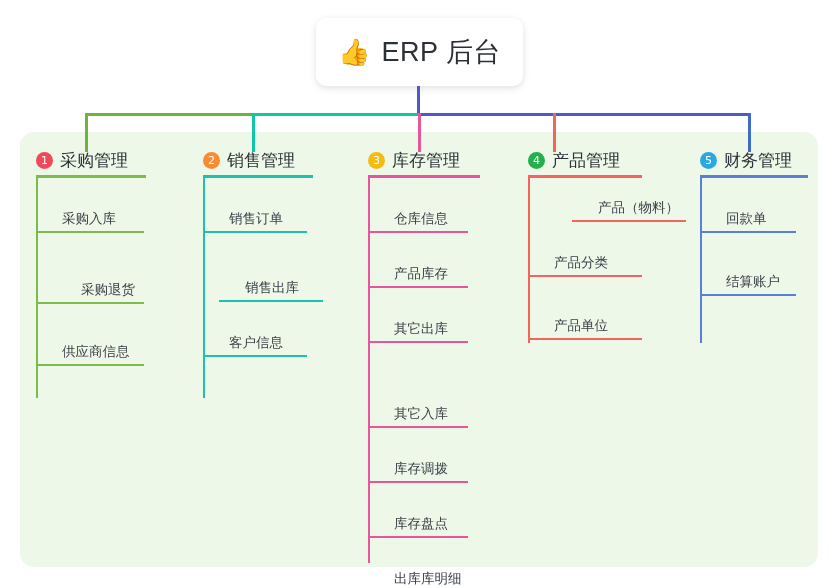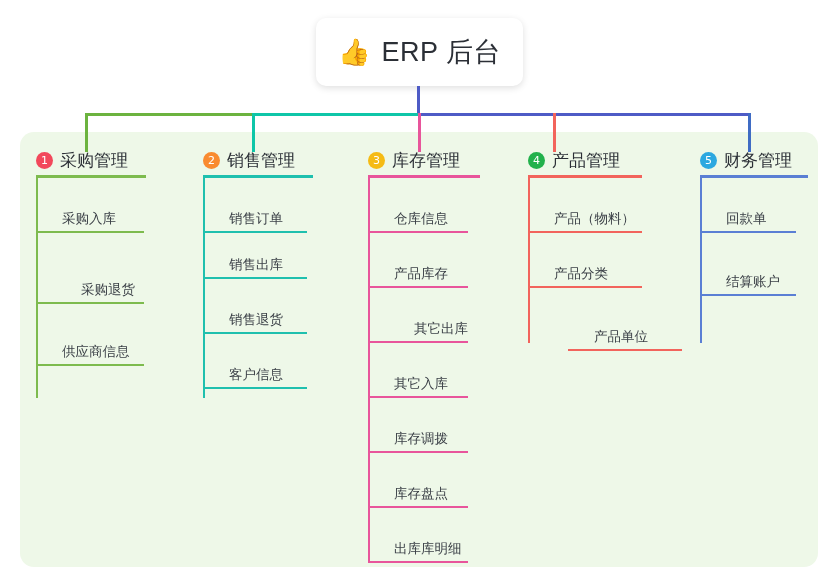--- a/index.html
+++ b/index.html
@@ -106,26 +106,22 @@
           <span class="badge" style="background: rgb(249, 139, 48);">2</span>
           <span class="head-label">销售管理</span>
           <div class="head-rule" style="width: 110px; background: rgb(31, 192, 174);"></div>
         </div>
         <div class="leaves" style="height: 220px;">
           <div class="spine" style="height: 220px; background: rgb(31, 192, 174);"></div>
           <div class="leaf" style="height: 55px; width: 104px;">
             <span class="leaf-label">销售订单</span>
             <div class="leaf-rule" style="width: 104px; background: rgb(31, 192, 174);"></div>
           </div>
-          <div class="leaf" style="height: 46px; width: 104px;">
+          <div class="leaf" style="height: 69px; width: 104px; margin-left: 16px;">
             <span class="leaf-label">销售出库</span>
-            <div class="leaf-rule" style="width: 104px; background: rgb(31, 192, 174);"></div>
-          </div>
-          <div class="leaf" style="height: 55px; width: 104px;">
-            <span class="leaf-label">销售退货</span>
             <div class="leaf-rule" style="width: 104px; background: rgb(31, 192, 174);"></div>
           </div>
           <div class="leaf" style="height: 55px; width: 104px;">
             <span class="leaf-label">客户信息</span>
             <div class="leaf-rule" style="width: 104px; background: rgb(31, 192, 174);"></div>
           </div>
         </div>
       </div>
       <div class="col" style="left: 368px;">
         <div class="col-head" style="width: 112px;">
@@ -136,25 +132,25 @@
         <div class="leaves" style="height: 385px;">
           <div class="spine" style="height: 385px; background: rgb(232, 85, 155);"></div>
           <div class="leaf" style="height: 55px; width: 100px;">
             <span class="leaf-label">仓库信息</span>
             <div class="leaf-rule" style="width: 100px; background: rgb(232, 85, 155);"></div>
           </div>
           <div class="leaf" style="height: 55px; width: 100px;">
             <span class="leaf-label">产品库存</span>
             <div class="leaf-rule" style="width: 100px; background: rgb(232, 85, 155);"></div>
           </div>
-          <div class="leaf" style="height: 55px; width: 100px; justify-content: flex-end;">
+          <div class="leaf" style="height: 55px; width: 100px;">
             <span class="leaf-label">其它出库</span>
             <div class="leaf-rule" style="width: 100px; background: rgb(232, 85, 155);"></div>
           </div>
-          <div class="leaf" style="height: 55px; width: 100px;">
+          <div class="leaf" style="height: 55px; width: 100px; margin-top: 30px;">
             <span class="leaf-label">其它入库</span>
             <div class="leaf-rule" style="width: 100px; background: rgb(232, 85, 155);"></div>
           </div>
           <div class="leaf" style="height: 55px; width: 100px;">
             <span class="leaf-label">库存调拨</span>
             <div class="leaf-rule" style="width: 100px; background: rgb(232, 85, 155);"></div>
           </div>
           <div class="leaf" style="height: 55px; width: 100px;">
             <span class="leaf-label">库存盘点</span>
             <div class="leaf-rule" style="width: 100px; background: rgb(232, 85, 155);"></div>
@@ -166,29 +162,29 @@
         </div>
       </div>
       <div class="col" style="left: 528px;">
         <div class="col-head" style="width: 114px;">
           <span class="badge" style="background: rgb(34, 177, 76);">4</span>
           <span class="head-label">产品管理</span>
           <div class="head-rule" style="width: 114px; background: rgb(242, 100, 92);"></div>
         </div>
         <div class="leaves" style="height: 165px;">
           <div class="spine" style="height: 165px; background: rgb(242, 100, 92);"></div>
-          <div class="leaf" style="height: 55px; width: 114px;">
+          <div class="leaf" style="height: 44px; width: 114px; margin-left: 44px;">
             <span class="leaf-label">产品（物料）</span>
             <div class="leaf-rule" style="width: 114px; background: rgb(242, 100, 92);"></div>
           </div>
           <div class="leaf" style="height: 55px; width: 114px;">
             <span class="leaf-label">产品分类</span>
             <div class="leaf-rule" style="width: 114px; background: rgb(242, 100, 92);"></div>
           </div>
-          <div class="leaf" style="height: 63px; width: 114px; margin-left: 40px;">
+          <div class="leaf" style="height: 63px; width: 114px;">
             <span class="leaf-label">产品单位</span>
             <div class="leaf-rule" style="width: 114px; background: rgb(242, 100, 92);"></div>
           </div>
         </div>
       </div>
       <div class="col" style="left: 700px;">
         <div class="col-head" style="width: 108px;">
           <span class="badge" style="background: rgb(44, 168, 224);">5</span>
           <span class="head-label">财务管理</span>
           <div class="head-rule" style="width: 108px; background: rgb(90, 127, 212);"></div>

